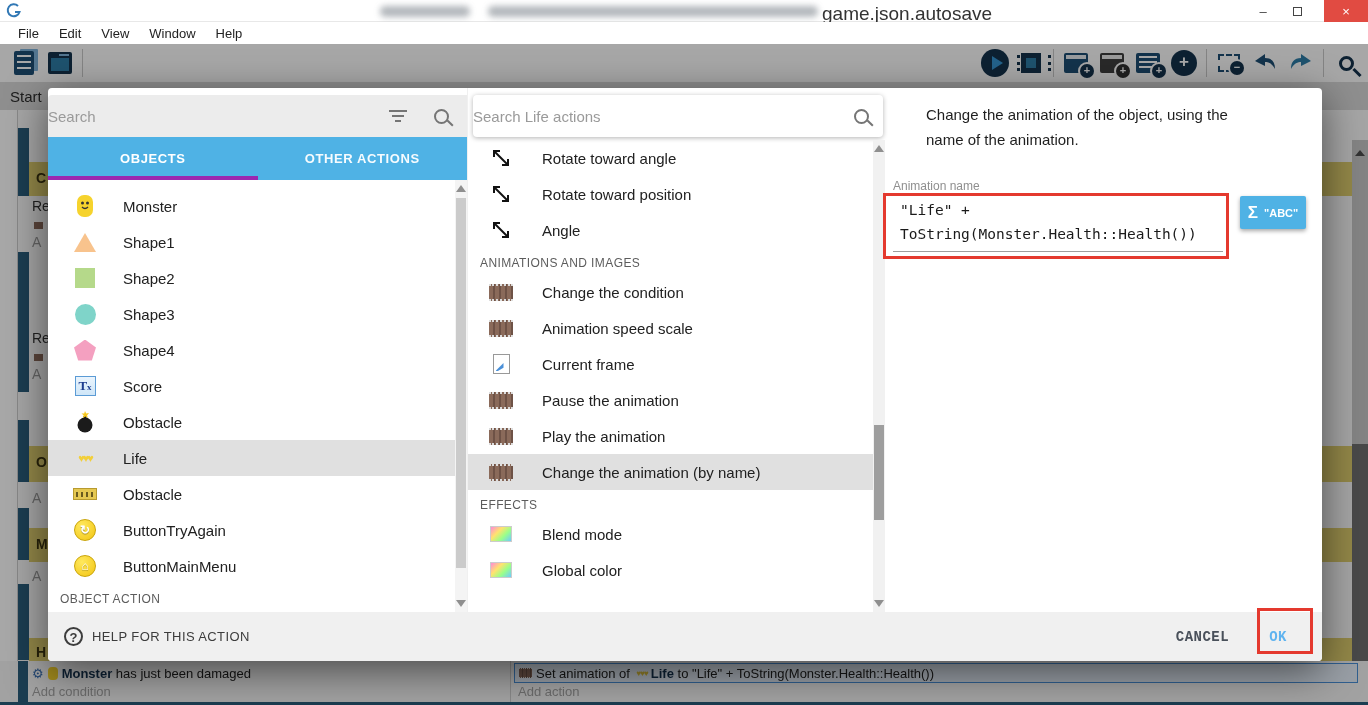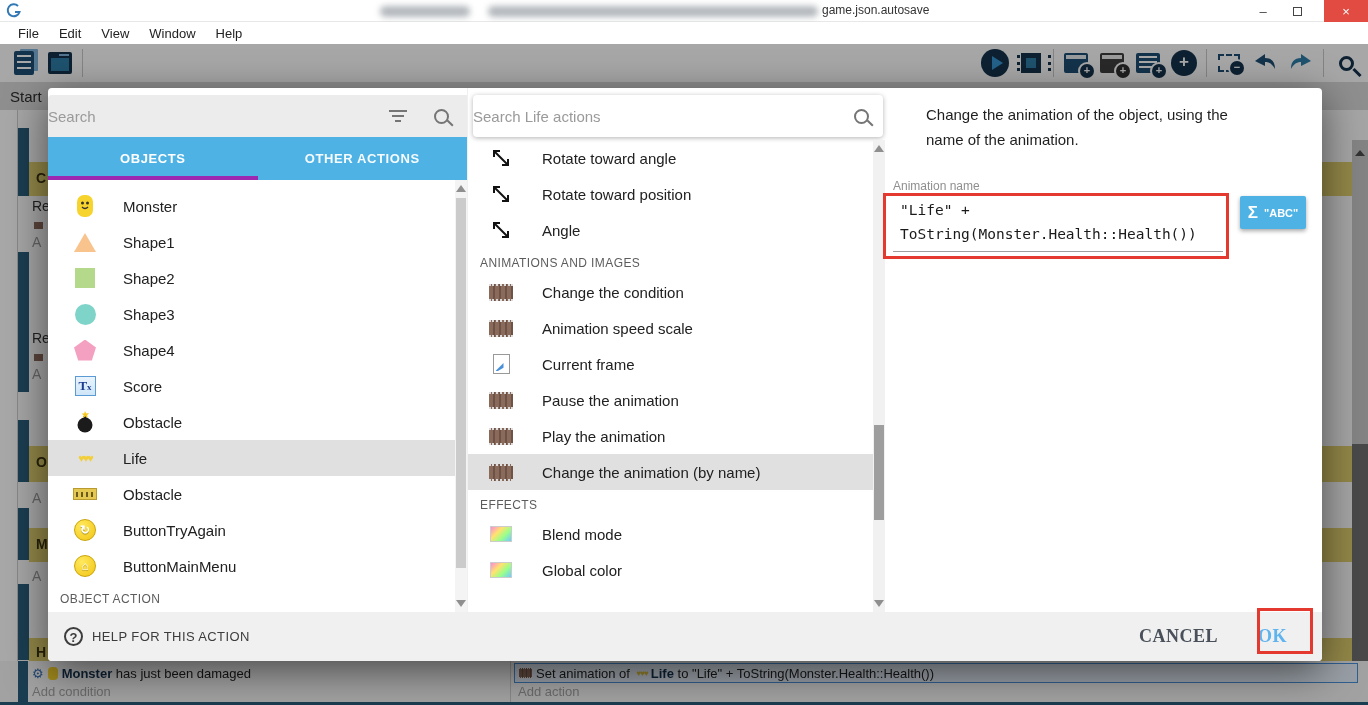--- a/index.html
+++ b/index.html
@@ -5,21 +5,21 @@
   * { margin:0; padding:0; box-sizing:border-box; }
   html,body { width:1368px; height:705px; overflow:hidden;
     font-family:"Liberation Sans", sans-serif; background:#fff; }
 
   
   #titlebar { position:absolute; left:0; top:0; width:1368px; height:22px; background:#fff;
     border-bottom:1px solid #e8e8e8; z-index:30; }
   #logo { position:absolute; left:6px; top:3px; width:16px; height:16px; }
   .blurblob { position:absolute; top:6px; height:11px; background:#9aa0a6; border-radius:5px;
     filter:blur(3px); opacity:.75; }
-  #title-text { position:absolute; left:822px; top:3px; font-size:12px; color:#333; }
+  #title-text { position:absolute; left:822px; top:3px; font-size:19px; color:#333; }
   .wctl { position:absolute; top:0; width:34px; height:22px; display:flex; align-items:center;
     justify-content:center; font-size:13px; color:#444; cursor:default; }
   #btn-close { background:#e14b42; color:#fff; width:44px; }
   .restore-glyph { width:9px; height:9px; border:1px solid #444; position:relative; }
 
   
   #menubar { position:absolute; left:0; top:22px; width:1240px; height:22px; background:#fff;
     display:flex; align-items:center; padding-left:8px; gap:0; z-index:30; }
   .menu-item { font-size:13px; color:#222; padding:2px 10px; }
 
@@ -183,22 +183,22 @@
   #expr-abc { font-size:11px; font-weight:bold; }
 
   
   #dlg-footer { position:absolute; left:0; top:524px; width:1274px; height:49px; background:#f0f0f0;
     border-radius:0 0 4px 4px; display:flex; align-items:center; }
   #help-btn { display:flex; align-items:center; gap:9px; margin-left:16px; }
   #help-q { width:19px; height:19px; border:2px solid #3c3c3c; border-radius:50%; color:#3c3c3c;
     font-size:13px; font-weight:bold; text-align:center; line-height:18px; }
   #help-label { font-size:13px; color:#3c3c3c; letter-spacing:.4px; }
   #footer-spacer { flex:1; }
-  .dlg-btn { background:none; border:none; font-size:18px; font-weight:bold; letter-spacing:.5px;
-    font-family:Liberation Serif, serif; cursor:pointer; }
+  .dlg-btn { background:none; border:none; font-size:14px; font-weight:bold; letter-spacing:.5px;
+    font-family:Liberation Mono, monospace; cursor:pointer; }
   #cancel-btn { color:#49505a; margin-right:40px; }
   #ok-btn { color:#5fb3ef; margin-right:35px; }
 
   
   .ann { position:absolute; border:3px solid #e4392e; pointer-events:none; z-index:20; }
   #ann-field { left:835px; top:105px; width:346px; height:66px; }
   #ann-ok { left:1209px; top:520px; width:56px; height:46px; }
 
   svg { display:block; }
 </style>

